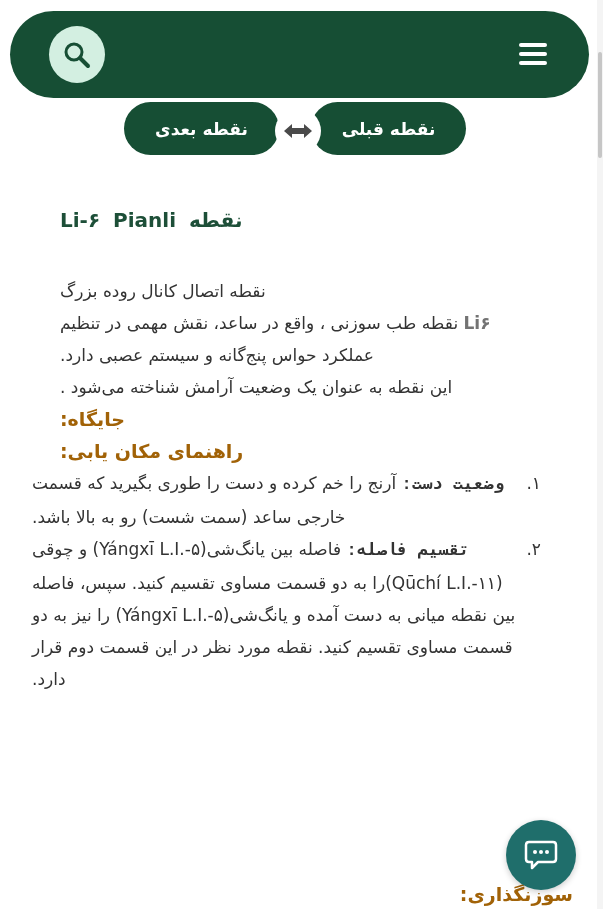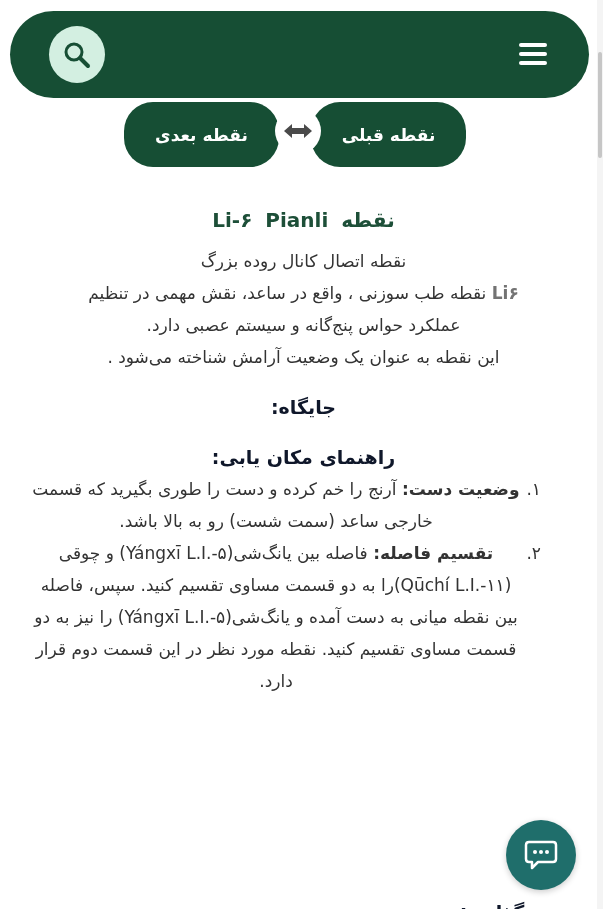--- a/index.html
+++ b/index.html
@@ -19,49 +19,49 @@
       display: flex; align-items: center; justify-content: center; cursor: pointer;
     }
     .menu-btn {
       position: absolute; right: 42px; top: 30px; width: 28px; height: 26px;
       display: flex; flex-direction: column; justify-content: space-between; cursor: pointer; padding: 2px 0;
     }
     .menu-btn span { display: block; height: 4px; background: #ffffff; border-radius: 2px; }
 
     .nav-row { position: absolute; left: 124px; top: 102px; width: 350px; height: 57px; }
     .nav-btn {
-      position: absolute; top: 0; height: 65px; width: 155px;
+      position: absolute; top: 0; height: 53px; width: 155px;
       background: #164e34; border-radius: 29px; color: #fff;
       font-family: "DejaVu Sans", sans-serif; font-weight: bold; font-size: 17px;
       display: flex; align-items: center; justify-content: center; cursor: pointer; direction: rtl;
     }
     .nav-prev { right: 8px; }
     .nav-next { left: 0; }
     .nav-swap {
       position: absolute; left: 151px; top: 6px; width: 46px; height: 46px;
       background: #ffffff; border-radius: 50%;
       display: flex; align-items: center; justify-content: center;
     }
 
     .content {
       position: absolute; left: 60px; top: 195px; width: 487px;
-      direction: rtl; text-align: center;
+      direction: rtl; text-align: left;
     }
     .page-title {
       font-weight: bold; font-size: 20px; color: #1d4f38; line-height: 50px; height: 50px;
       word-spacing: 6px;
     }
-    .intro { font-size: 17px; line-height: 32px; color: #333; }
+    .intro { margin-top: 30px; font-size: 17px; line-height: 32px; color: #333; }
     .intro b { color: #737373; }
-    .section-heading { font-weight: bold; font-size: 19px; color: #0f172a; line-height: 32px; margin-top: 18px; }
+    .section-heading { font-weight: bold; font-size: 19px; color: #a16207; line-height: 32px; }
     .para { font-size: 17px; line-height: 32px; color: #333; }
     ol.steps { list-style: none; font-size: 17px; line-height: 32px; color: #333; }
     ol.steps li { position: relative; padding-right: 27px; margin-left: -28px; }
     ol.steps li .num { position: absolute; right: 6px; top: 0; }
-    ol.steps li b { color: #333; }
+    ol.steps li b { color: #333; font-family: Liberation Mono, monospace; }
 
     .chat-fab {
       position: absolute; left: 506px; top: 820px; width: 70px; height: 70px;
       background: #1f6e6b; border-radius: 50%;
       box-shadow: 0 2px 6px rgba(0,0,0,0.2);
       display: flex; align-items: center; justify-content: center; cursor: pointer;
     }
     .last-heading { position: absolute; right: 30px; top: 878px; }
   </style>
 </head>

